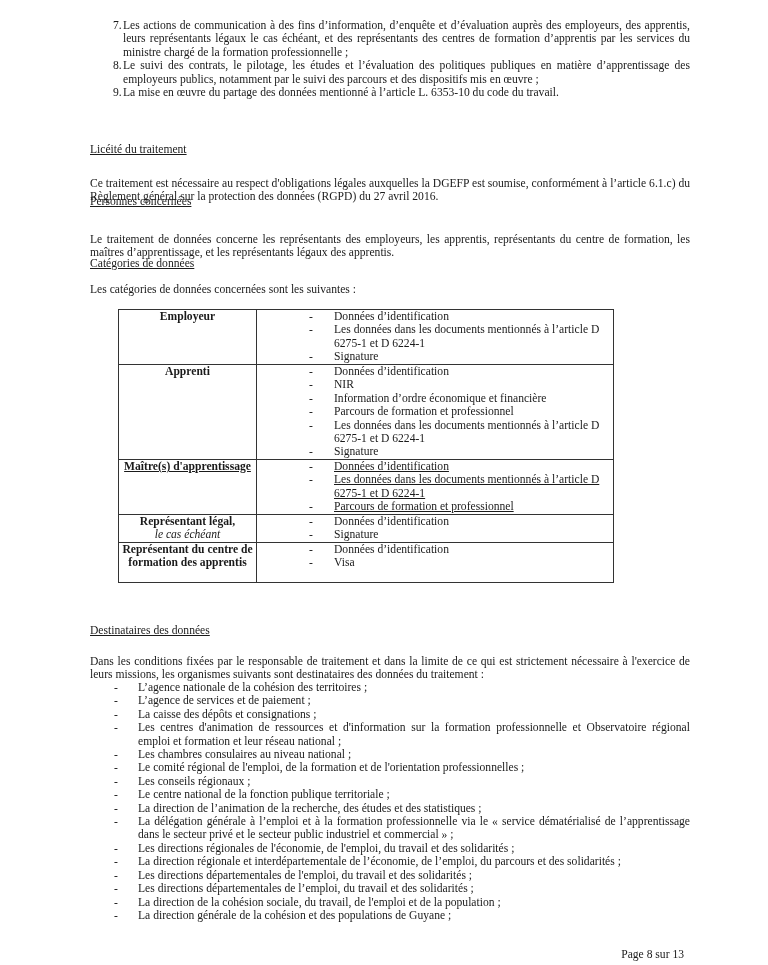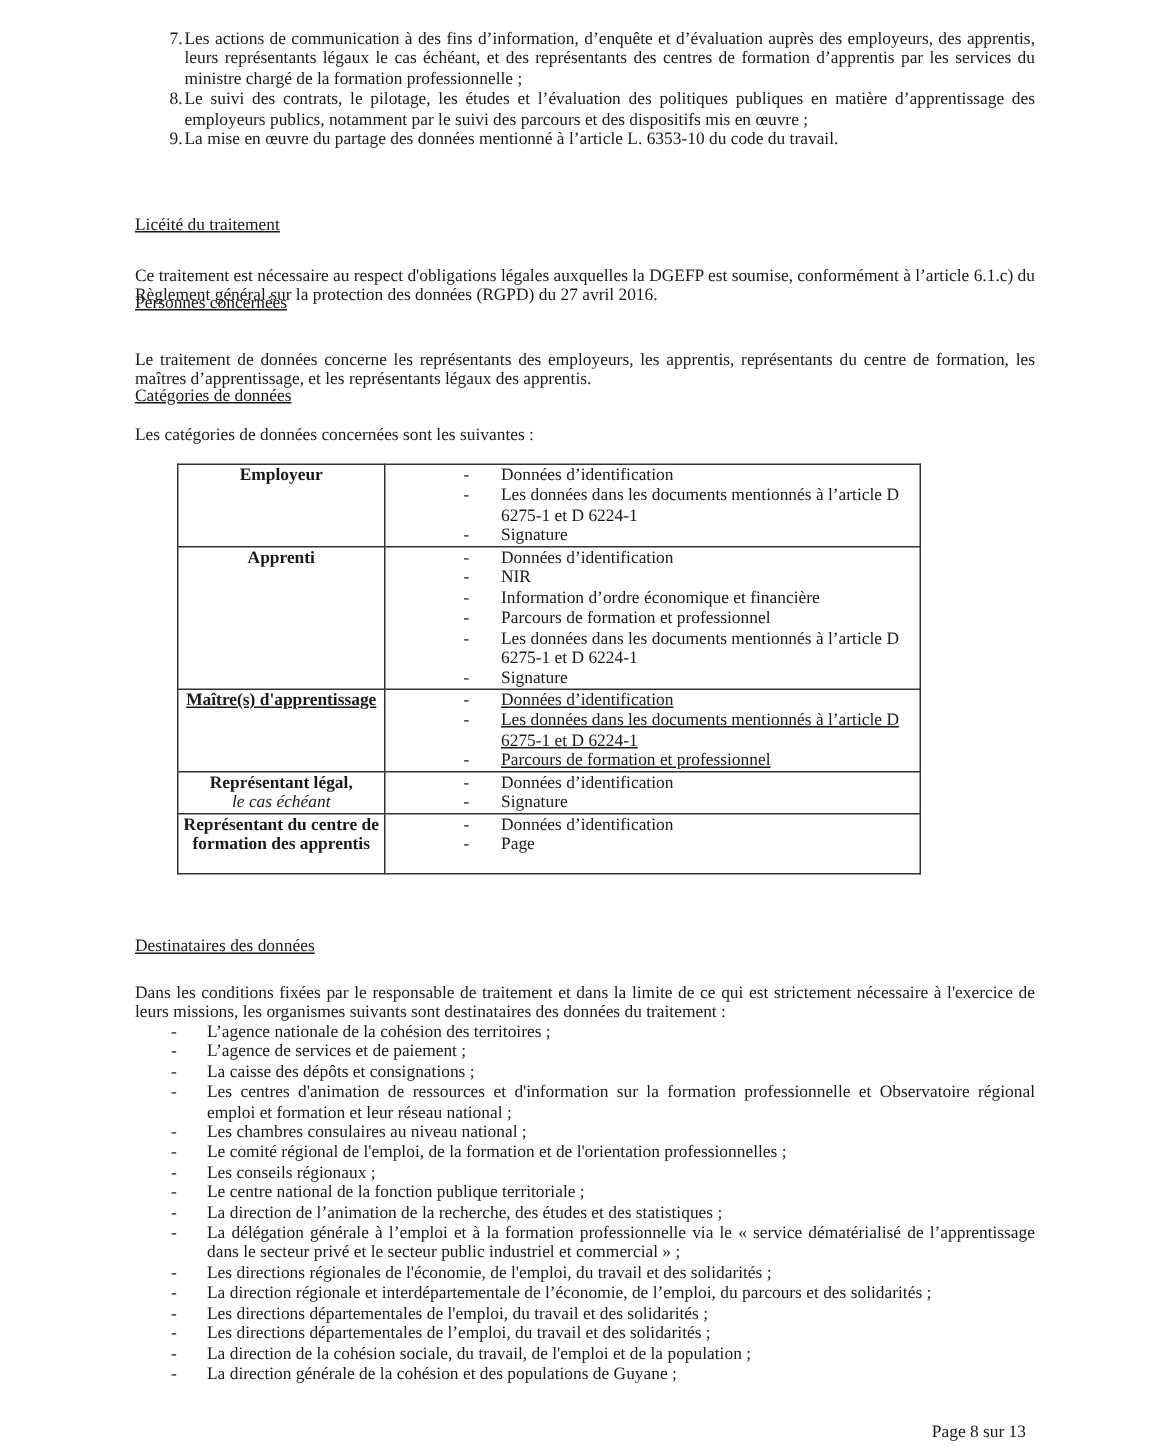--- a/index.html
+++ b/index.html
@@ -92,21 +92,21 @@
     </td>
     <td class="cat-items">
       <div class="ditem"><span class="dash">-</span><span>Données d’identification</span></div>
       <div class="ditem"><span class="dash">-</span><span>Signature</span></div>
     </td>
   </tr>
   <tr style="height:40px;">
     <td class="cat-name"><span>Représentant du centre de formation des apprentis</span></td>
     <td class="cat-items">
       <div class="ditem"><span class="dash">-</span><span>Données d’identification</span></div>
-      <div class="ditem"><span class="dash">-</span><span>Page</span></div>
+      <div class="ditem"><span class="dash">-</span><span>Visa</span></div>
     </td>
   </tr>
 </tbody>
   </table>
 
 <div class="abs heading" style="left:90px; top:624px;">Destinataires des données</div>
 <div class="abs para" style="left:90px; top:638px; width:600px;">Dans les conditions fixées par le responsable de traitement et dans la limite de ce qui est strictement nécessaire à l'exercice de leurs missions, les organismes suivants sont destinataires des données du traitement :</div>
 
 <div class="abs dest-list">
   <div class="dest-item"><span class="dash">-</span><span>L’agence nationale de la cohésion des territoires ;</span></div>

